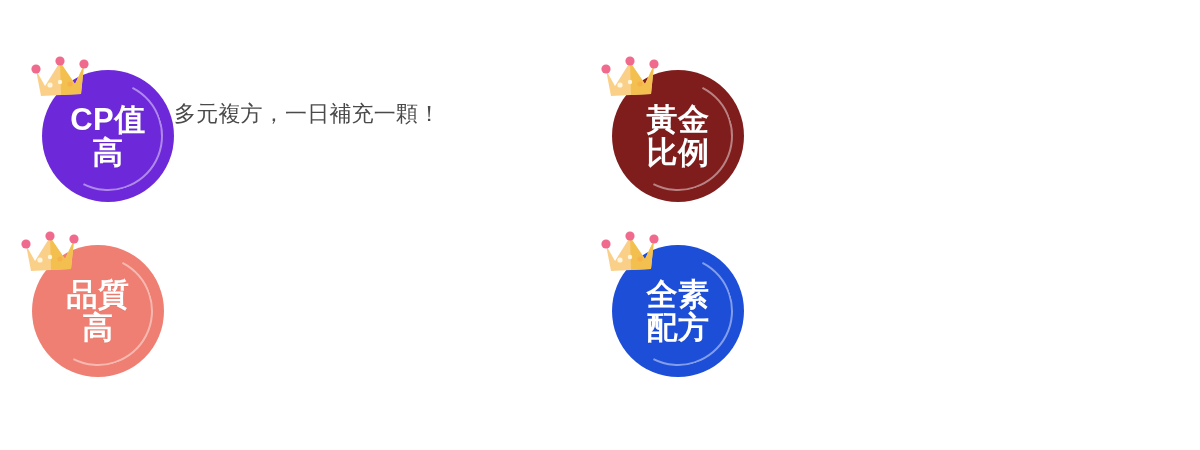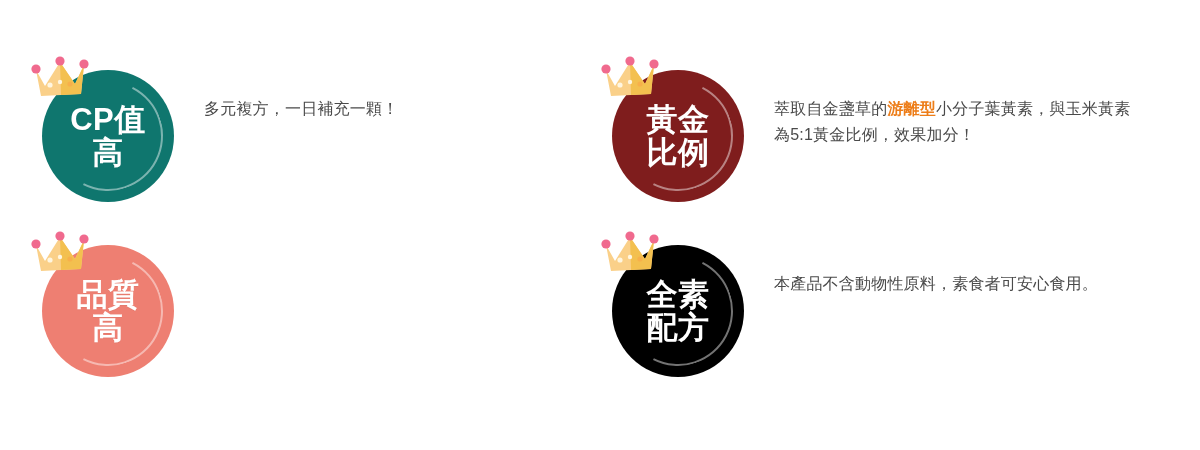--- a/index.html
+++ b/index.html
@@ -22,21 +22,21 @@
 
   .feature-item {
     position: absolute;
     display: flex;
     align-items: flex-start;
   }
 
   
   .pos-0 { left: 42px;  top: 70px;  }
   .pos-1 { left: 612px; top: 70px;  }
-  .pos-2 { left: 42px;  top: 245px; }
+  .pos-2 { left: 32px;  top: 245px; }
   .pos-3 { left: 612px; top: 245px; }
 
   
   .badge-wrap {
     position: relative;
     width: 132px;
     height: 132px;
     flex: 0 0 132px;
   }
 
@@ -89,24 +89,23 @@
     position: absolute;
     left: -13px;
     top: -17px;
     width: 62px;
     height: 50px;
     z-index: 3;
   }
 
   
   .feature-text {
-    margin-left: 30px;
     padding-top: 26px;
     color: #4a4a4a;
-    font-size: 16px;
+    font-size: 22px;
     line-height: 1.62;
     letter-spacing: 0.2px;
     max-width: 350px;
   }
   .feature-text .hl {
     color: #ED7D18;
     font-weight: bold;
   }
   .feature-text .tm {
     font-size: 0.62em;
@@ -115,21 +114,21 @@
   }
   .pos-1 .feature-text, .pos-3 .feature-text { max-width: 358px; }
 </style>
 </head>
 <body>
 
 <div class="features-grid">
 
   <div class="feature-item pos-0">
     <div class="badge-wrap">
-      <div class="badge-circle" style="background-color: #0f766e;">
+      <div class="badge-circle" style="background-color: #6d28d9;">
         <div class="badge-arc"></div>
         <div class="badge-label">
           <span class="l1">CP值</span>
           <span class="l2">高</span>
         </div>
       </div>
       <svg class="crown" viewBox="0 0 62 50" xmlns="http://www.w3.org/2000/svg">
         <path d="M7 17 L16 33 L31 9 L46 31 L55 12 L52 41 L12 43 Z" fill="#FAD089"></path>
         <path d="M31 9 L46 31 L55 12 L52 41 L32 42 Z" fill="#F3C04F"></path>
         <circle cx="7" cy="16" r="4.6" fill="#F06A8E"></circle>
@@ -156,21 +155,20 @@
         <path d="M7 17 L16 33 L31 9 L46 31 L55 12 L52 41 L12 43 Z" fill="#FAD089"></path>
         <path d="M31 9 L46 31 L55 12 L52 41 L32 42 Z" fill="#F3C04F"></path>
         <circle cx="7" cy="16" r="4.6" fill="#F06A8E"></circle>
         <circle cx="31" cy="8" r="4.6" fill="#F06A8E"></circle>
         <circle cx="55" cy="11" r="4.6" fill="#F06A8E"></circle>
         <circle cx="21" cy="32" r="2.6" fill="#FFF6E0"></circle>
         <circle cx="31" cy="29" r="2.2" fill="#FFF6E0"></circle>
         <circle cx="41" cy="31" r="2.6" fill="#F7B04A"></circle>
       </svg>
     </div>
-    <div class="feature-text"><span>萃取自金盞草的</span><span class="hl">游離型</span><span>小分子葉黃素，與玉米黃素為5:1黃金比例，效果加分！</span></div>
   </div>
 
   <div class="feature-item pos-2">
     <div class="badge-wrap">
       <div class="badge-circle" style="background-color: rgb(238, 127, 114);">
         <div class="badge-arc"></div>
         <div class="badge-label">
           <span class="l1">品質</span>
           <span class="l2">高</span>
         </div>
@@ -183,34 +181,33 @@
         <circle cx="55" cy="11" r="4.6" fill="#F06A8E"></circle>
         <circle cx="21" cy="32" r="2.6" fill="#FFF6E0"></circle>
         <circle cx="31" cy="29" r="2.2" fill="#FFF6E0"></circle>
         <circle cx="41" cy="31" r="2.6" fill="#F7B04A"></circle>
       </svg>
     </div>
   </div>
 
   <div class="feature-item pos-3">
     <div class="badge-wrap">
-      <div class="badge-circle" style="background-color: #000000;">
+      <div class="badge-circle" style="background-color: #1d4ed8;">
         <div class="badge-arc"></div>
         <div class="badge-label">
           <span class="l1">全素</span>
           <span class="l2">配方</span>
         </div>
       </div>
       <svg class="crown" viewBox="0 0 62 50" xmlns="http://www.w3.org/2000/svg">
         <path d="M7 17 L16 33 L31 9 L46 31 L55 12 L52 41 L12 43 Z" fill="#FAD089"></path>
         <path d="M31 9 L46 31 L55 12 L52 41 L32 42 Z" fill="#F3C04F"></path>
         <circle cx="7" cy="16" r="4.6" fill="#F06A8E"></circle>
         <circle cx="31" cy="8" r="4.6" fill="#F06A8E"></circle>
         <circle cx="55" cy="11" r="4.6" fill="#F06A8E"></circle>
         <circle cx="21" cy="32" r="2.6" fill="#FFF6E0"></circle>
         <circle cx="31" cy="29" r="2.2" fill="#FFF6E0"></circle>
         <circle cx="41" cy="31" r="2.6" fill="#F7B04A"></circle>
       </svg>
     </div>
-    <div class="feature-text"><span>本產品不含動物性原料，素食者可安心食用。</span></div>
   </div>
 
 </div>
 
 </body></html>

